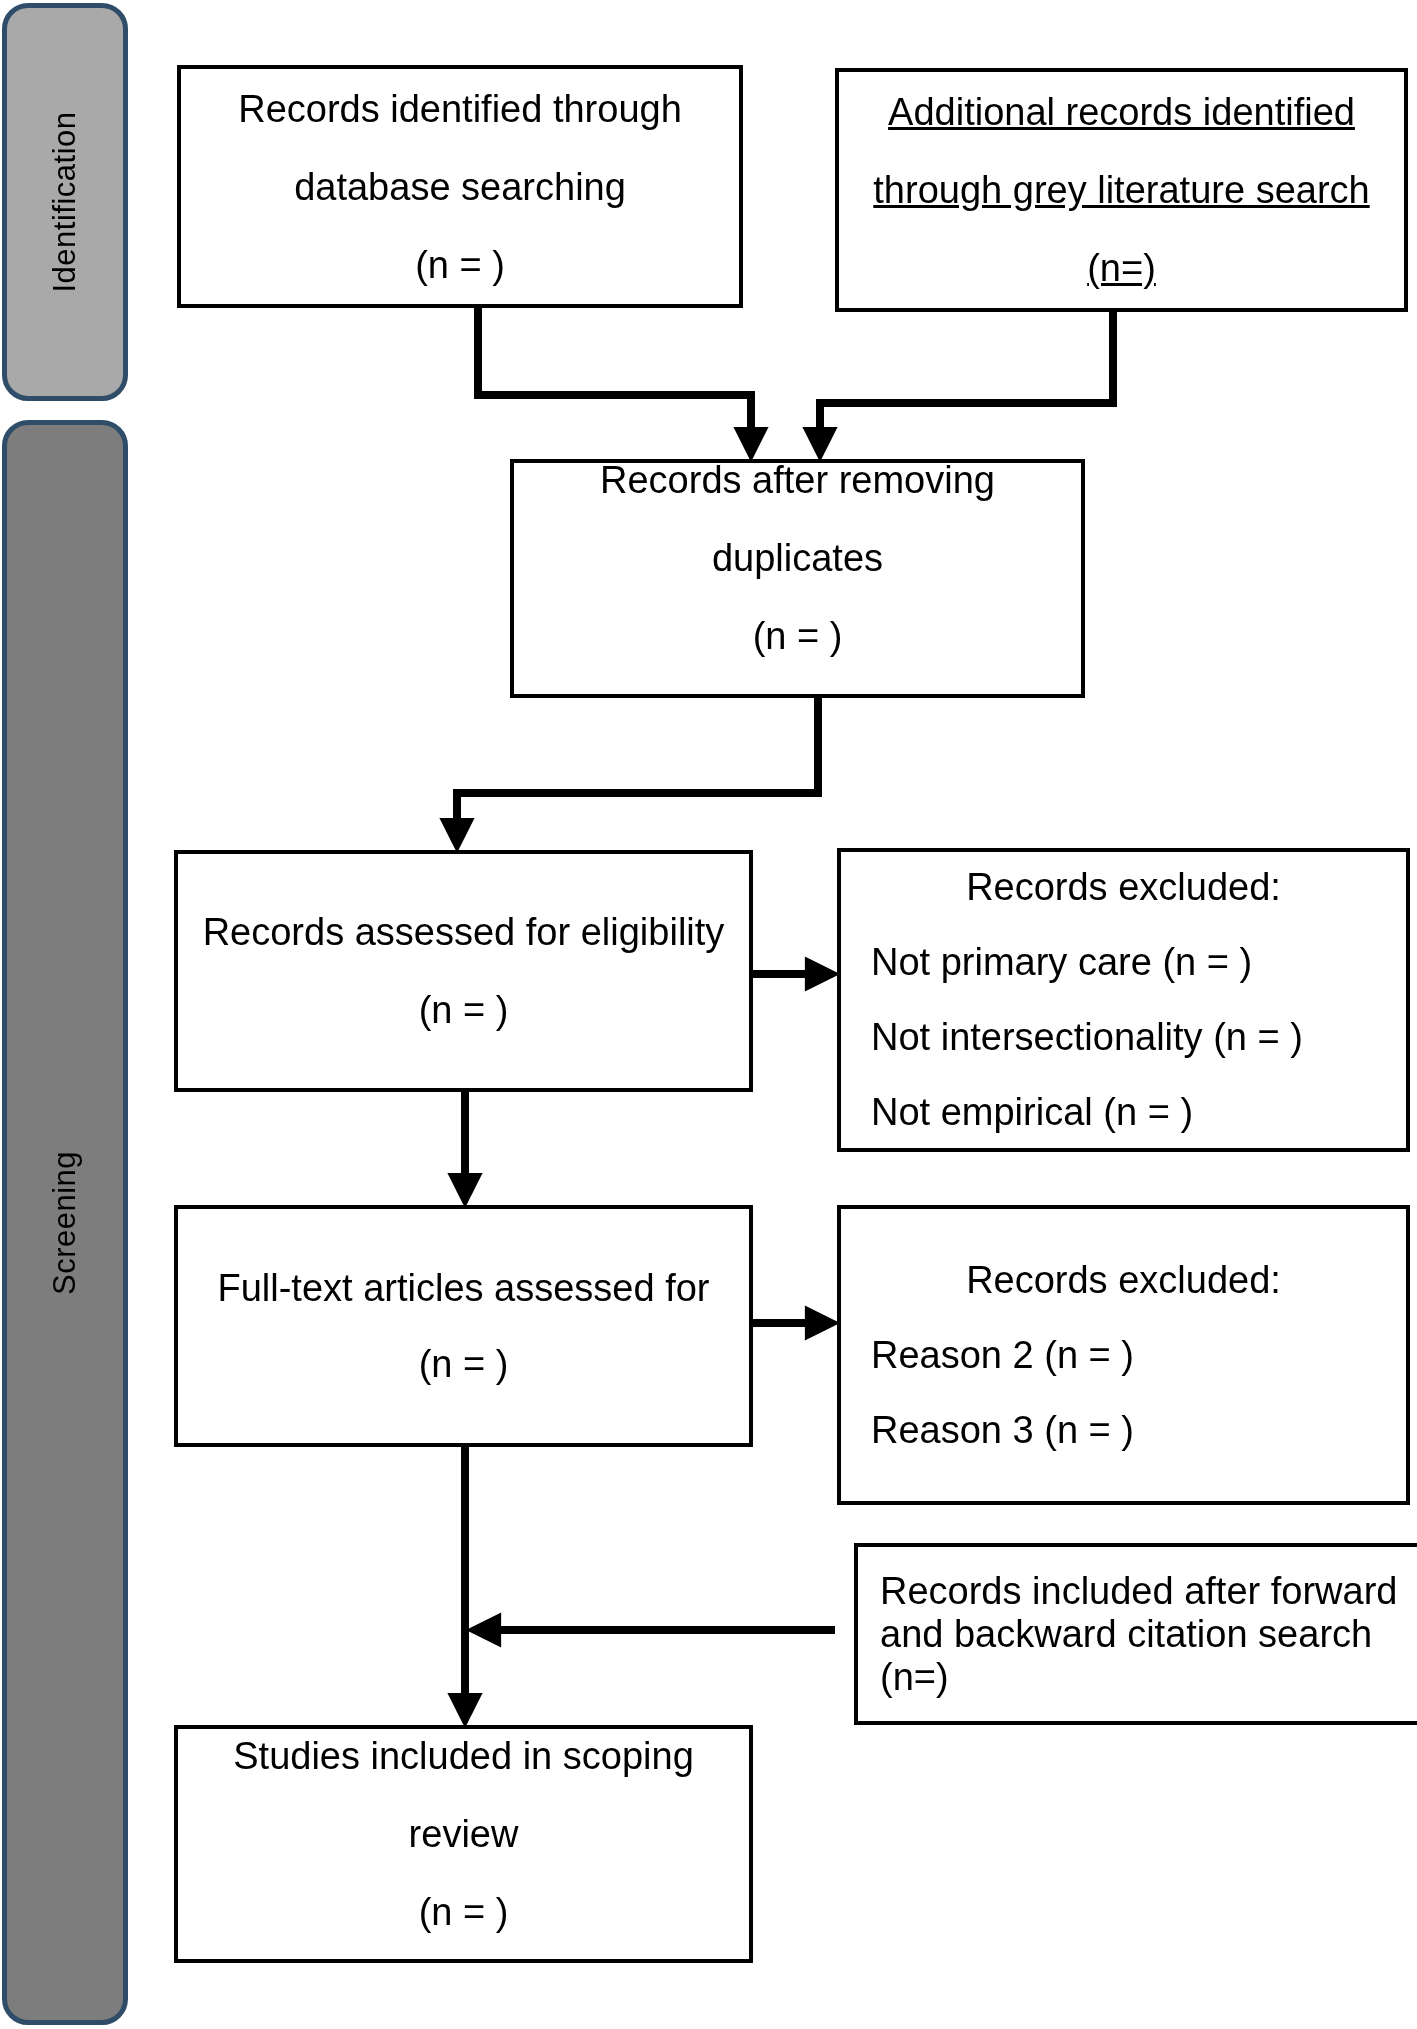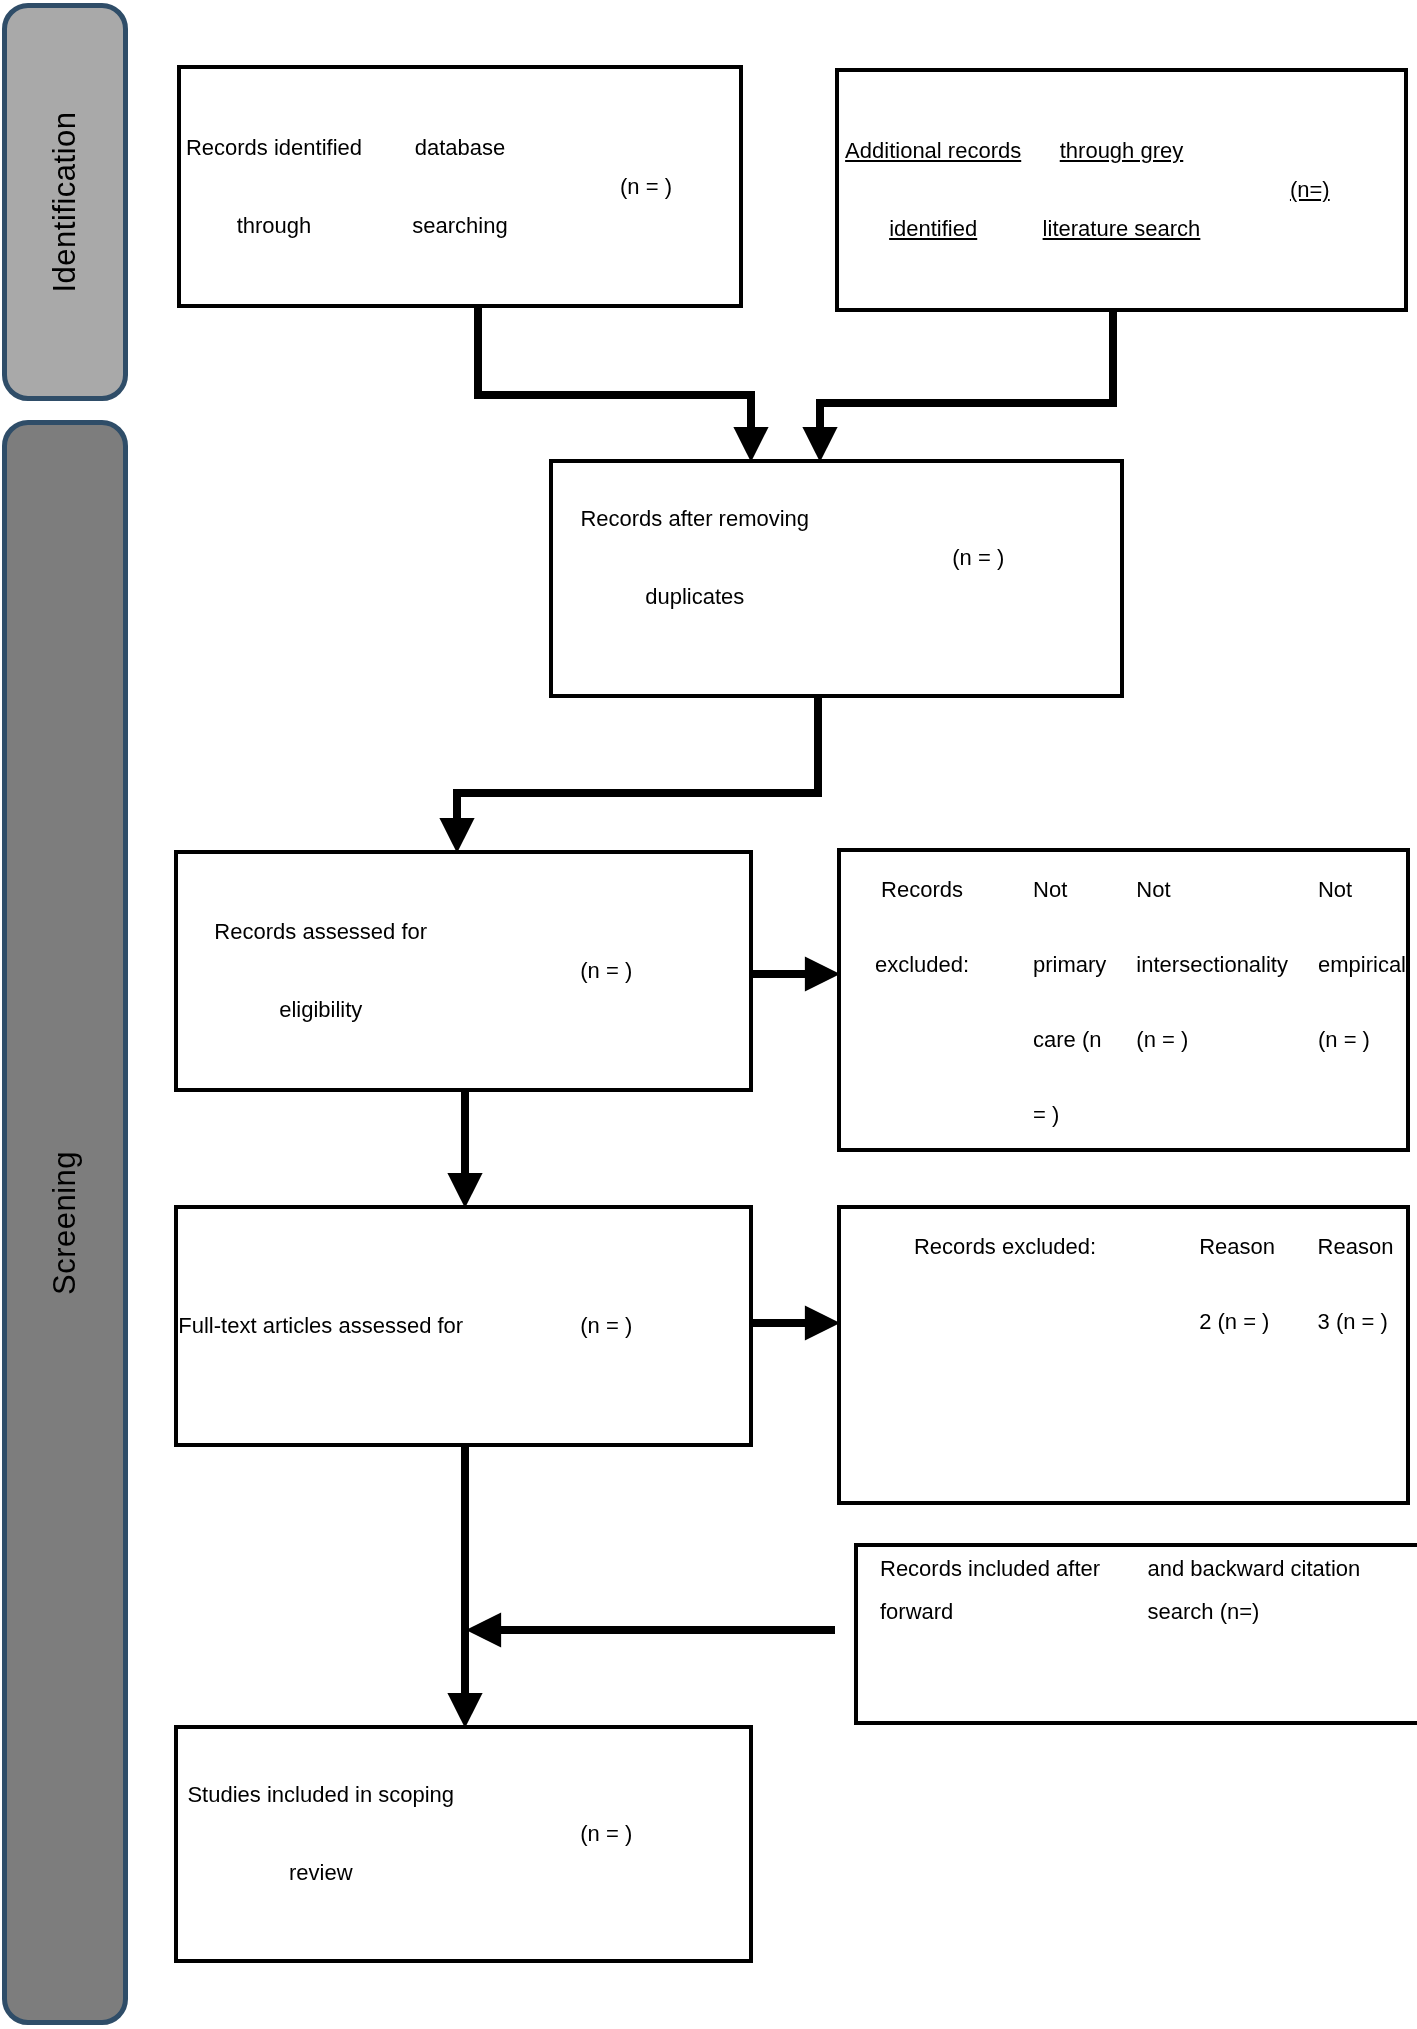--- a/index.html
+++ b/index.html
@@ -39,31 +39,31 @@
     font-size: 31px;
     letter-spacing: 0.5px;
     color: #000;
   }
   .flowbox {
     position: absolute;
     box-sizing: border-box;
     background: #ffffff;
     border: 4px solid #000;
     display: flex;
-    flex-direction: row;
+    flex-direction: column;
     justify-content: center;
     align-items: center;
     text-align: center;
-    font-size: 22px;
+    font-size: 38px;
     line-height: 78px;
   }
   .flowbox .line { width: 100%; }
   .box-records-identified { left: 177px; top: 65px;  width: 566px; height: 243px; }
   .box-additional-records { left: 835px; top: 68px;  width: 573px; height: 244px; text-decoration: underline; }
-  .box-duplicates-removed { left: 510px; top: 459px; width: 575px; height: 239px; padding-bottom: 41px; margin-left: 39px; }
+  .box-duplicates-removed { left: 510px; top: 459px; width: 575px; height: 239px; padding-bottom: 41px; }
   .box-records-assessed  { left: 174px; top: 850px;  width: 579px; height: 242px; }
   .box-full-text         { left: 174px; top: 1205px; width: 579px; height: 242px; line-height: 76px; }
   .box-studies-included  { left: 174px; top: 1725px; width: 579px; height: 238px; padding-bottom: 20px; }
   .box-excluded-screening{ left: 837px; top: 848px;  width: 573px; height: 304px; line-height: 75px; }
   .box-excluded-fulltext { left: 837px; top: 1205px; width: 573px; height: 300px; line-height: 75px; }
   .box-citation-search   { left: 854px; top: 1543px; width: 573px; height: 182px;
                            line-height: 43px; align-items: flex-start; text-align: left;
                            padding-left: 22px; padding-right: 8px; }
   .excluded-box { align-items: stretch; justify-content: center; }
   .excluded-box .heading { text-align: center; width: 100%; }

